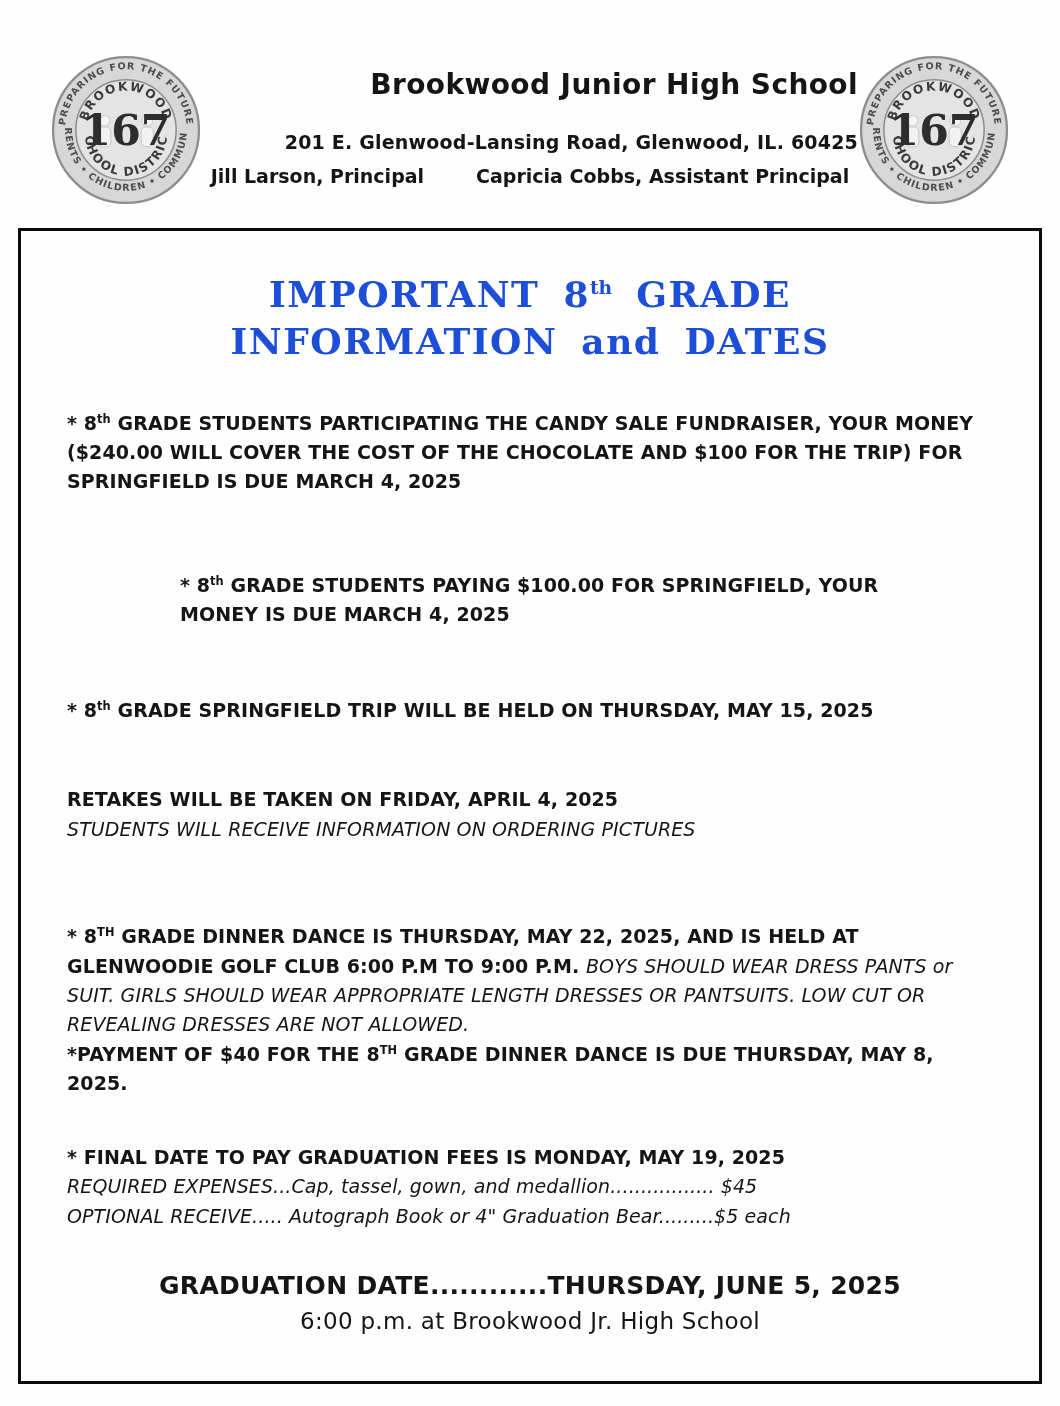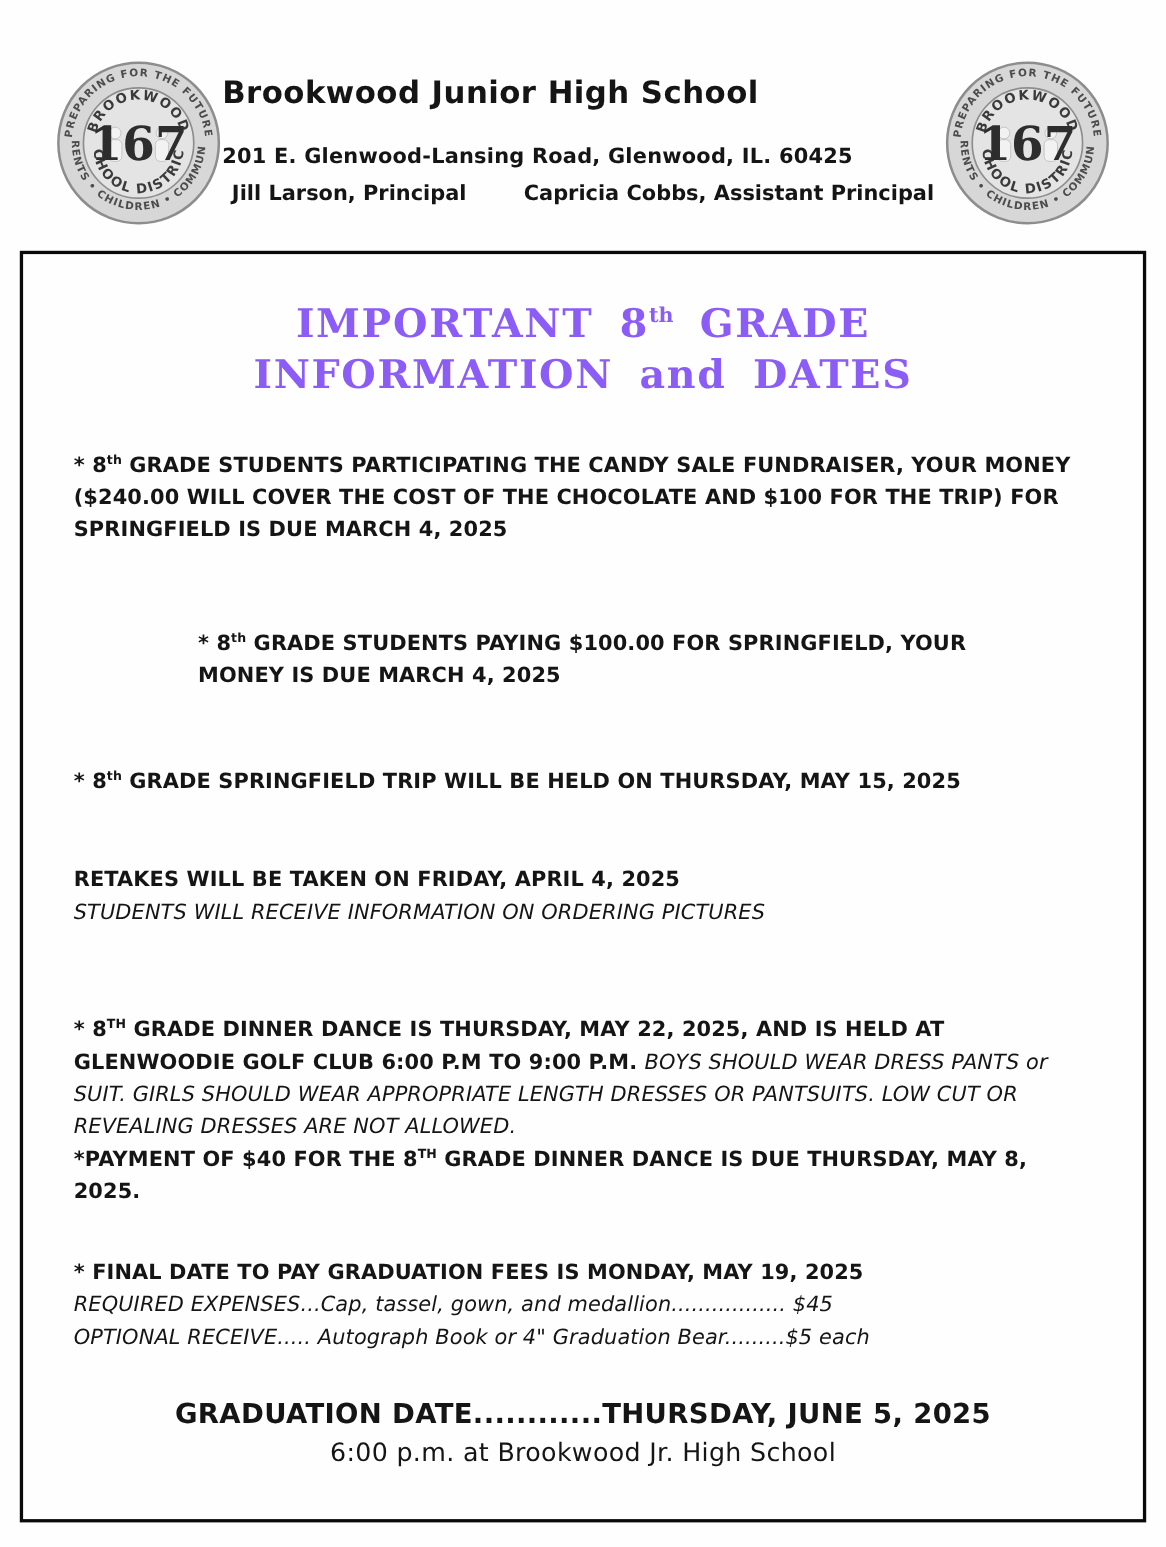--- a/index.html
+++ b/index.html
@@ -17,21 +17,21 @@
   }
   
   .header {
     display:flex; align-items:flex-start; justify-content:space-between;
     padding:40px 32px 6px;
   }
   .logo { width:152px; height:152px; flex:none; }
   .arc-sm   { font-size:12.5px; font-weight:bold; letter-spacing:1.4px; fill:#4c4c4c; font-family:"DejaVu Sans", sans-serif; }
   .arc-md   { font-size:16px;   font-weight:bold; letter-spacing:2px;   fill:#3a3a3a; font-family:"DejaVu Sans", sans-serif; }
   .logo-num { font-size:56px;   font-weight:bold; fill:#2d2d2d; font-family:"DejaVu Serif", serif; }
-  .header-text { text-align:left; padding-top:14px; flex:1; }
+  .header-text { text-align:right; padding-top:14px; flex:1; }
   .school-name {
     font-size:28px; font-weight:bold; margin:0 0 30px;
     letter-spacing:0.4px;
   }
   .address { font-size:19px; font-weight:600; margin:0 0 12px; letter-spacing:0.2px; }
   .principals {
     display:flex; justify-content:center; gap:52px;
     font-size:19px; font-weight:600; margin:0;
   }
   
@@ -44,21 +44,21 @@
   }
   .notice-title {
     text-align:center;
     font-family:"DejaVu Serif", serif;
     font-weight:bold;
     font-size:36px;
     letter-spacing:1.5px;
     word-spacing:10px;
     line-height:1.3;
     margin:6px 0 44px;
-    color:#8b5cf6;
+    color:#1d4ed8;
   }
   .notice-title sup { font-size:0.52em; letter-spacing:0; }
   .bullet {
     font-size:19px;
     font-weight:600;
     line-height:1.55;
     margin:0 auto;
     max-width:965px;
     letter-spacing:0.1px;
   }

